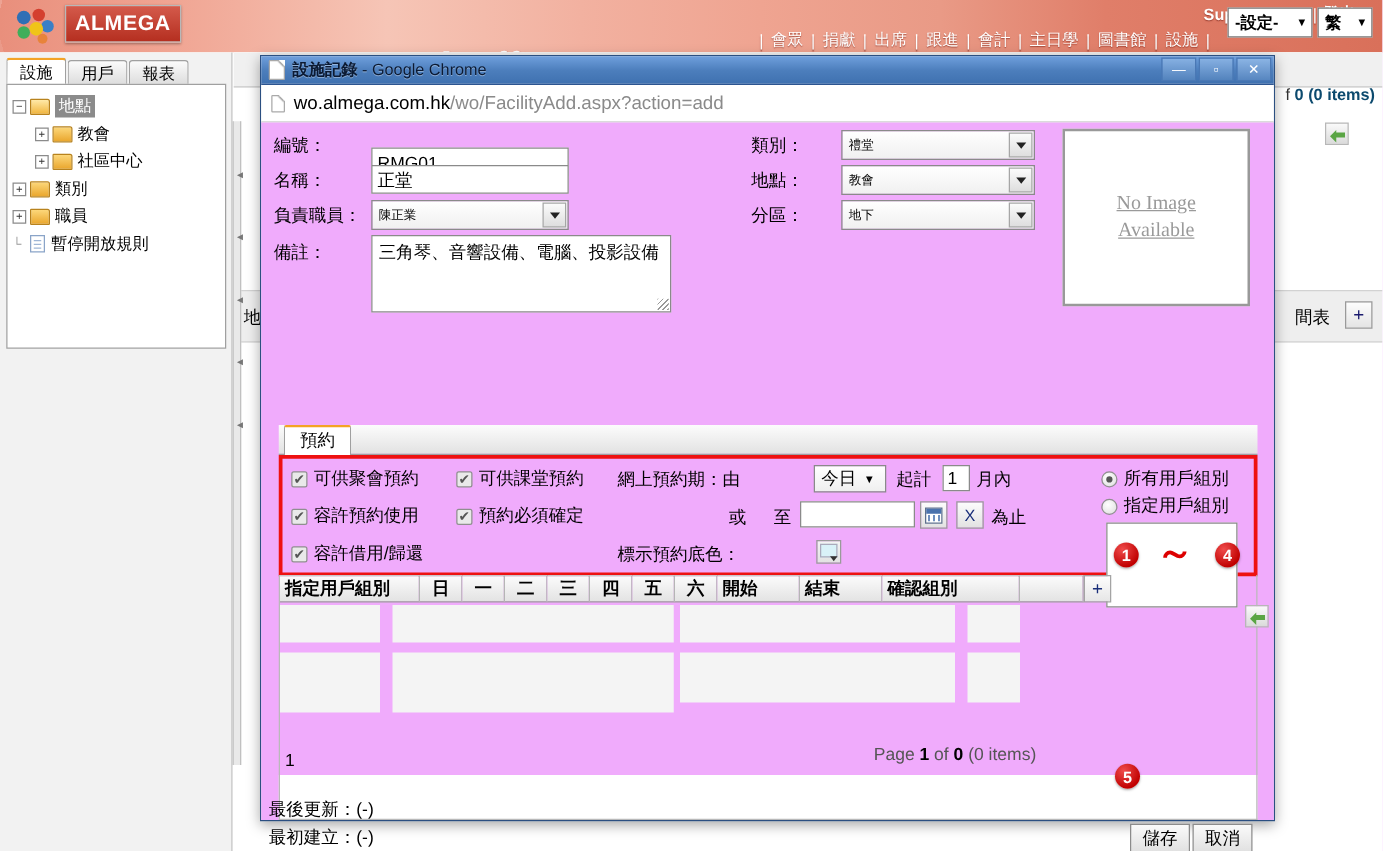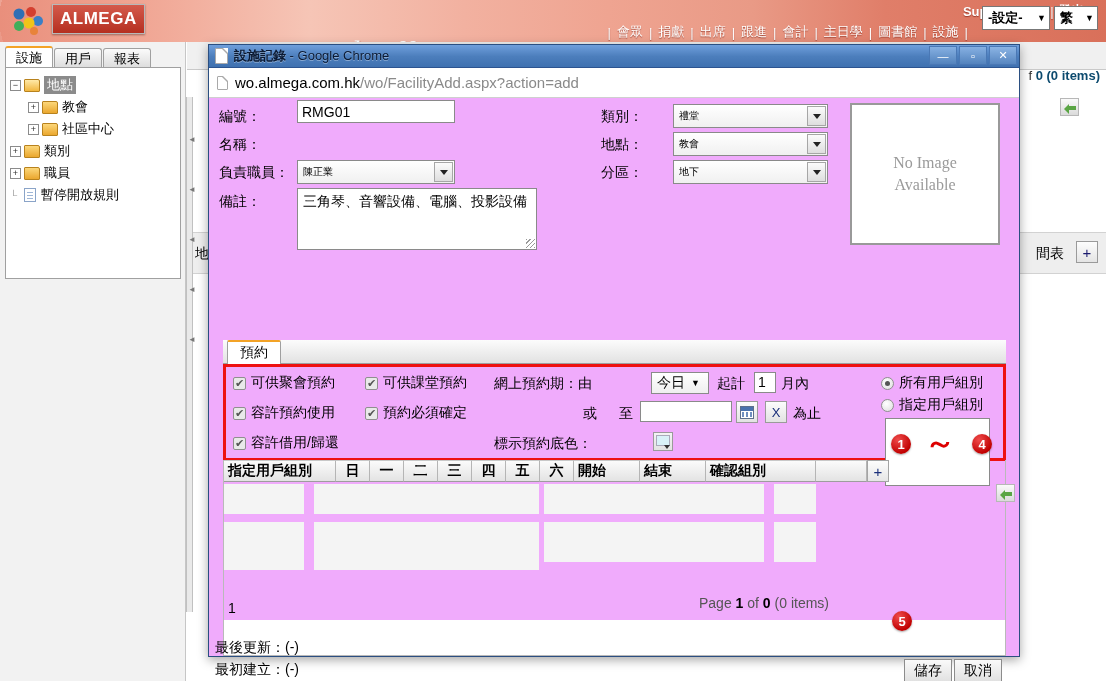--- a/index.html
+++ b/index.html
@@ -237,21 +237,21 @@
     font-family: "Liberation Sans", sans-serif; line-height: 18px;
   }
   .ta-grip {
     position:absolute; width:9px; height:9px;
     background: repeating-linear-gradient(-45deg,#999 0 1px,transparent 1px 3px);
   }
   .noimg {
     position: absolute; border: 2px solid #999; background: #fff;
     display: flex; align-items: center; justify-content: center;
     text-align: center; color: #9a9a9a; font-size: 16px;
-    font-family: "Liberation Serif", serif; line-height: 22px;
+    font-family: "Liberation Serif", serif; line-height: 22px; text-decoration: underline;
   }
 
   
   .inner-tabstrip {
     position: absolute; left: 14px; top: 242px; width: 783px; height: 24px;
     background: linear-gradient(to bottom,#fcfcfc,#e2e2e2);
     border-bottom: 1px solid #9f9f9f;
   }
   .inner-tab {
     position: absolute; left: 4px; top: 0px; height: 24px; padding: 0 12px;
@@ -554,21 +554,22 @@
       </span>
     </div>
 
     <div class="chrome-body">
 
       <div class="f-label" style="left:10px; top:10px;">編號：</div>
       <div class="f-label" style="left:10px; top:38px;">名稱：</div>
       <div class="f-label" style="left:10px; top:66px;">負責職員：</div>
       <div class="f-label" style="left:10px; top:95px;">備註：</div>
 
-      <div class="f-input" style="left:88px; top:2px;  width:158px;">RMG01</div>
+      <div class="f-input" style="left:88px; top:20px;  width:158px;">RMG01</div>
+      <div class="f-input" style="left:88px; top:34px; width:158px;">正堂</div>
       <div class="f-select" style="left:88px; top:62px; width:158px;">
         <span>陳正業</span>
         <span class="arrowbox"></span>
       </div>
 
       <div class="f-textarea" style="left:88px; top:90px; width:240px; height:62px;">
         <span>三角琴、音響設備、電腦、投影設備</span>
         <span class="ta-grip" style="right:1px;bottom:1px;"></span>
       </div>
 

